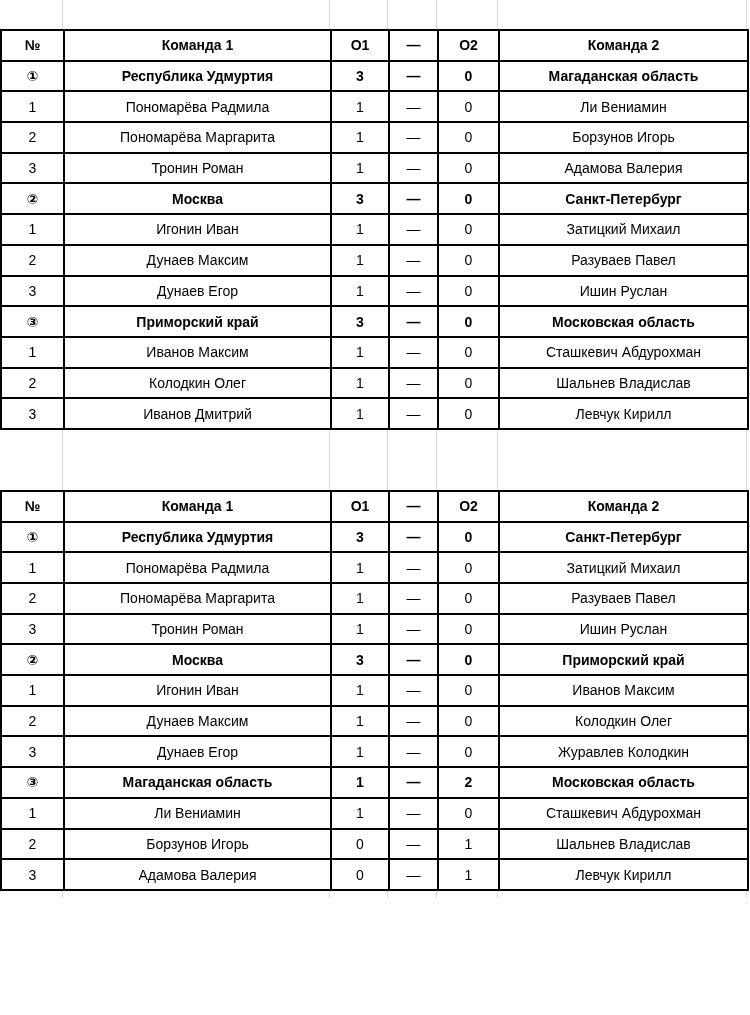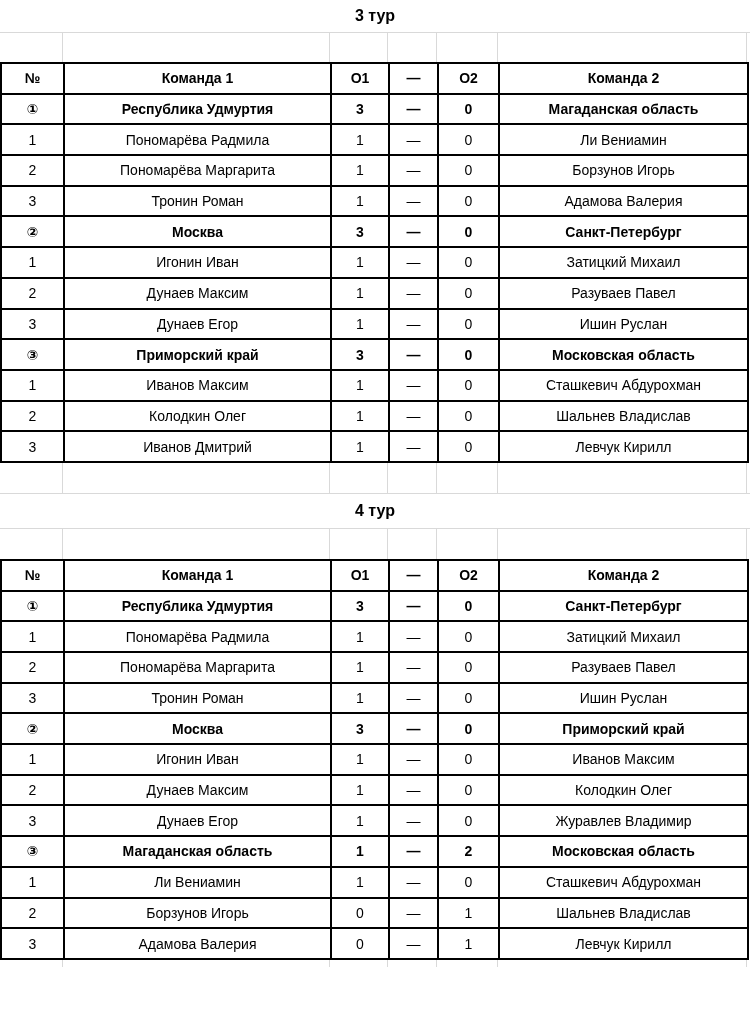--- a/index.html
+++ b/index.html
@@ -48,21 +48,20 @@
   }
   table.results th { font-weight:bold; }
   tr.bold td { font-weight:bold; }
   td.numcell { font-size:15px; }
 </style>
 </head>
 <body>
 
 <div class="sheet">
 
-  <div class="title-row title-top">3 тур</div>
 
   <div class="grid-row gr1">
     <div class="gc c1"></div>
       <div class="gc c2"></div>
       <div class="gc c3"></div>
       <div class="gc c4"></div>
       <div class="gc c5"></div>
       <div class="gc c6"></div>
   </div>
 
@@ -187,21 +186,20 @@
 
   <div class="grid-row gr2">
     <div class="gc c1"></div>
       <div class="gc c2"></div>
       <div class="gc c3"></div>
       <div class="gc c4"></div>
       <div class="gc c5"></div>
       <div class="gc c6"></div>
   </div>
 
-  <div class="title-row title-mid">4 тур</div>
 
   <div class="grid-row gr3">
     <div class="gc c1"></div>
       <div class="gc c2"></div>
       <div class="gc c3"></div>
       <div class="gc c4"></div>
       <div class="gc c5"></div>
       <div class="gc c6"></div>
   </div>
 
@@ -280,21 +278,21 @@
     <td>—</td>
     <td>0</td>
     <td>Колодкин Олег</td>
   </tr>
         <tr>
     <td class="numcell">3</td>
     <td>Дунаев Егор</td>
     <td>1</td>
     <td>—</td>
     <td>0</td>
-    <td>Журавлев Владимир</td>
+    <td>Журавлев Колодкин</td>
   </tr>
         <tr class="bold">
     <td class="numcell">③</td>
     <td>Магаданская область</td>
     <td>1</td>
     <td>—</td>
     <td>2</td>
     <td>Московская область</td>
   </tr>
         <tr>

